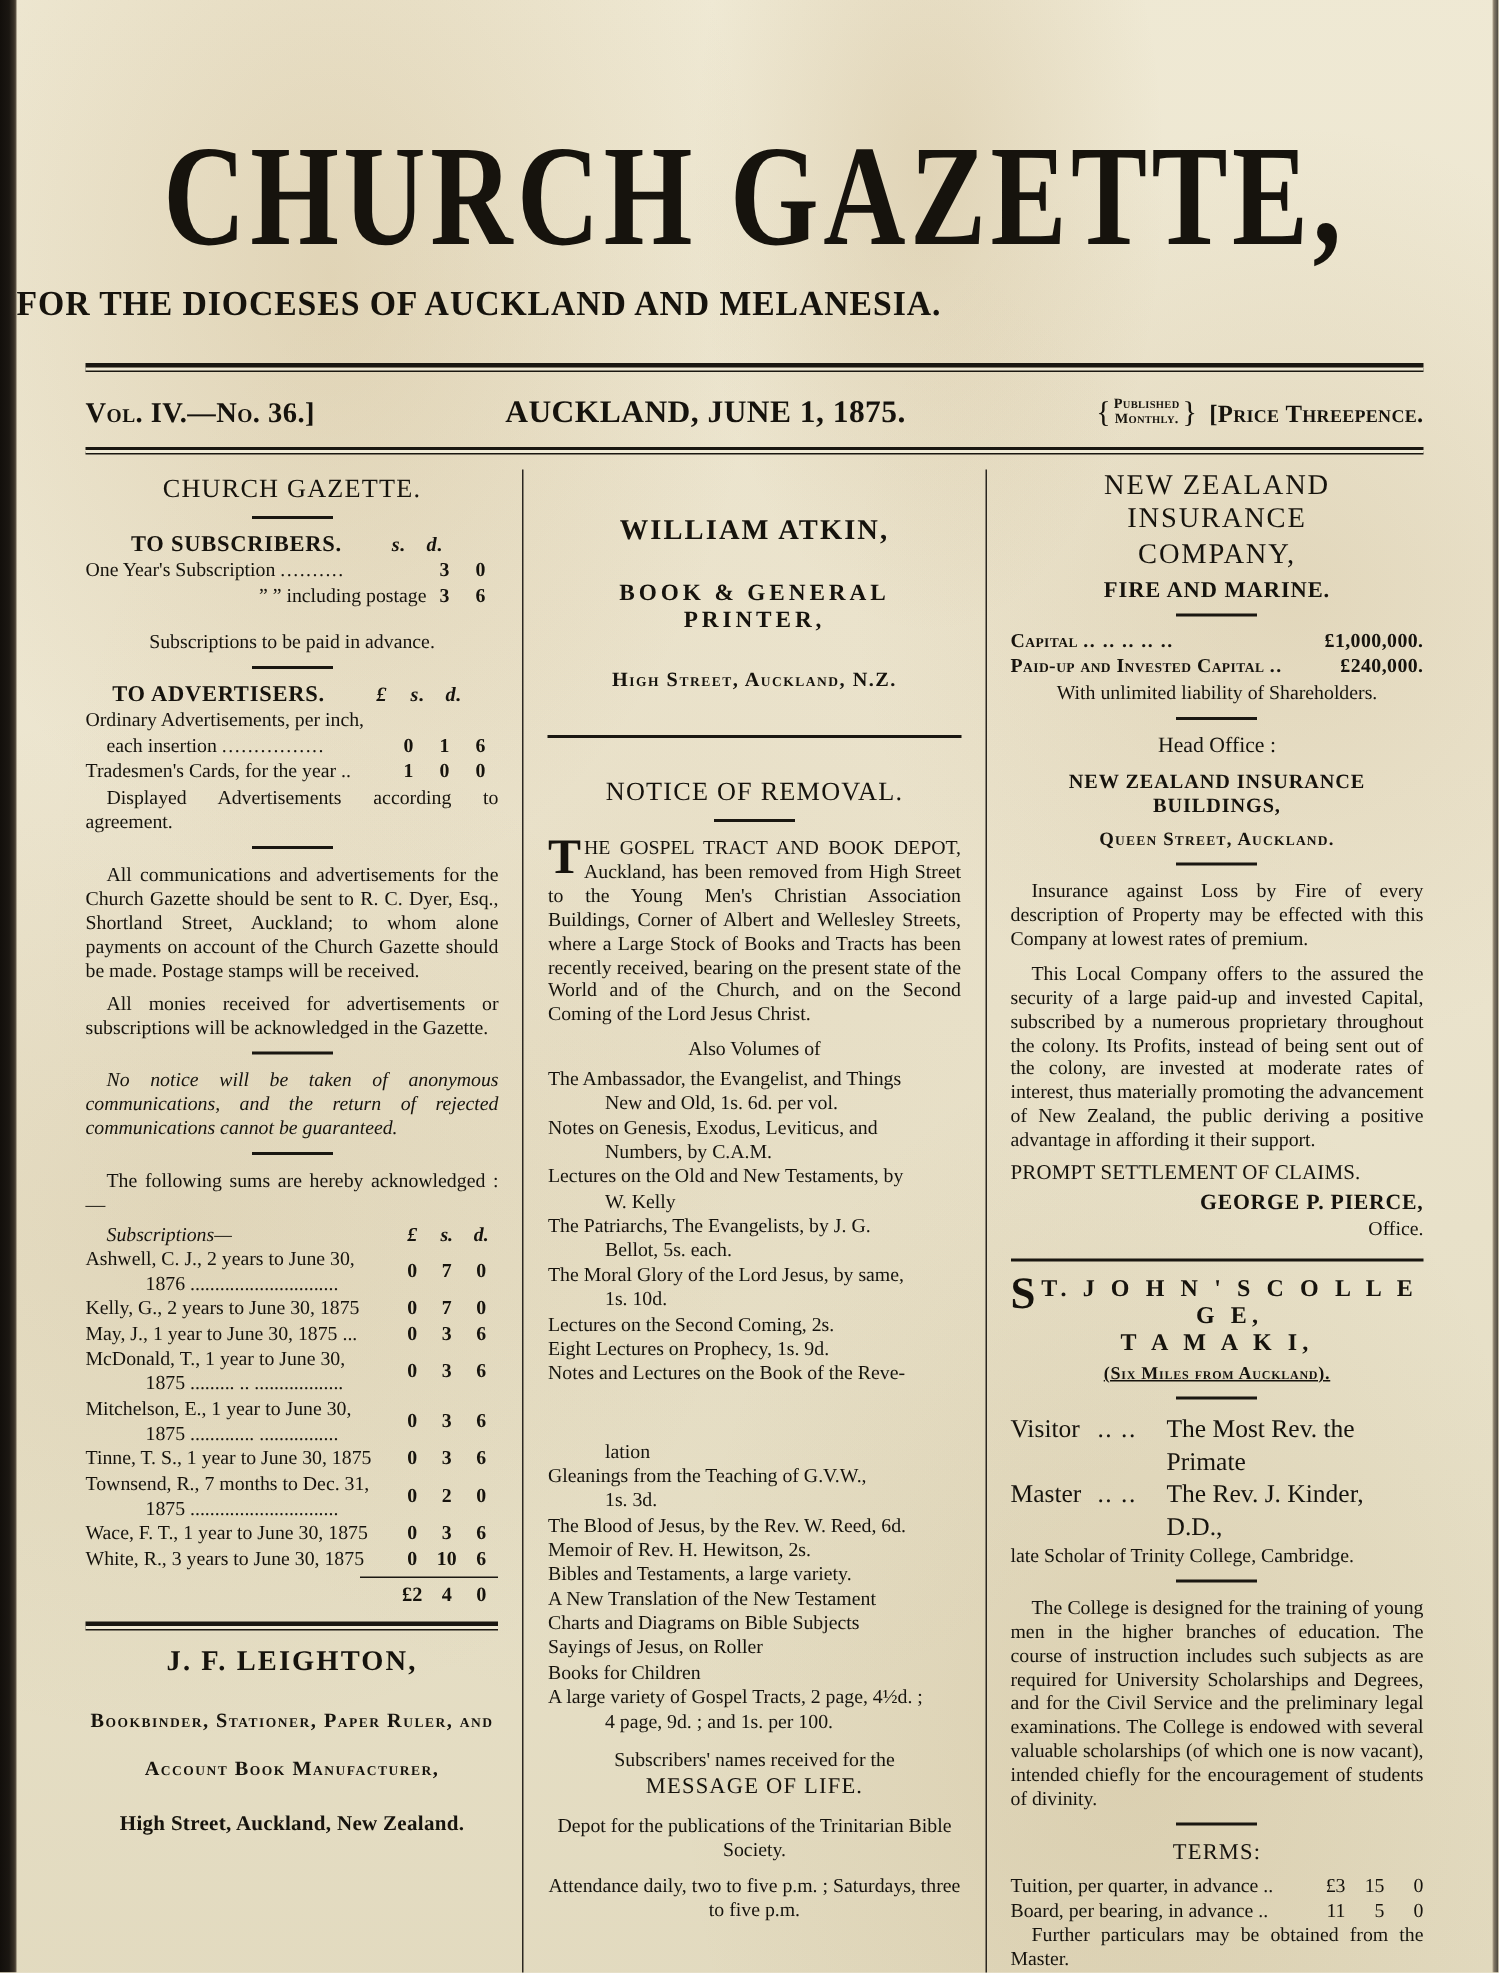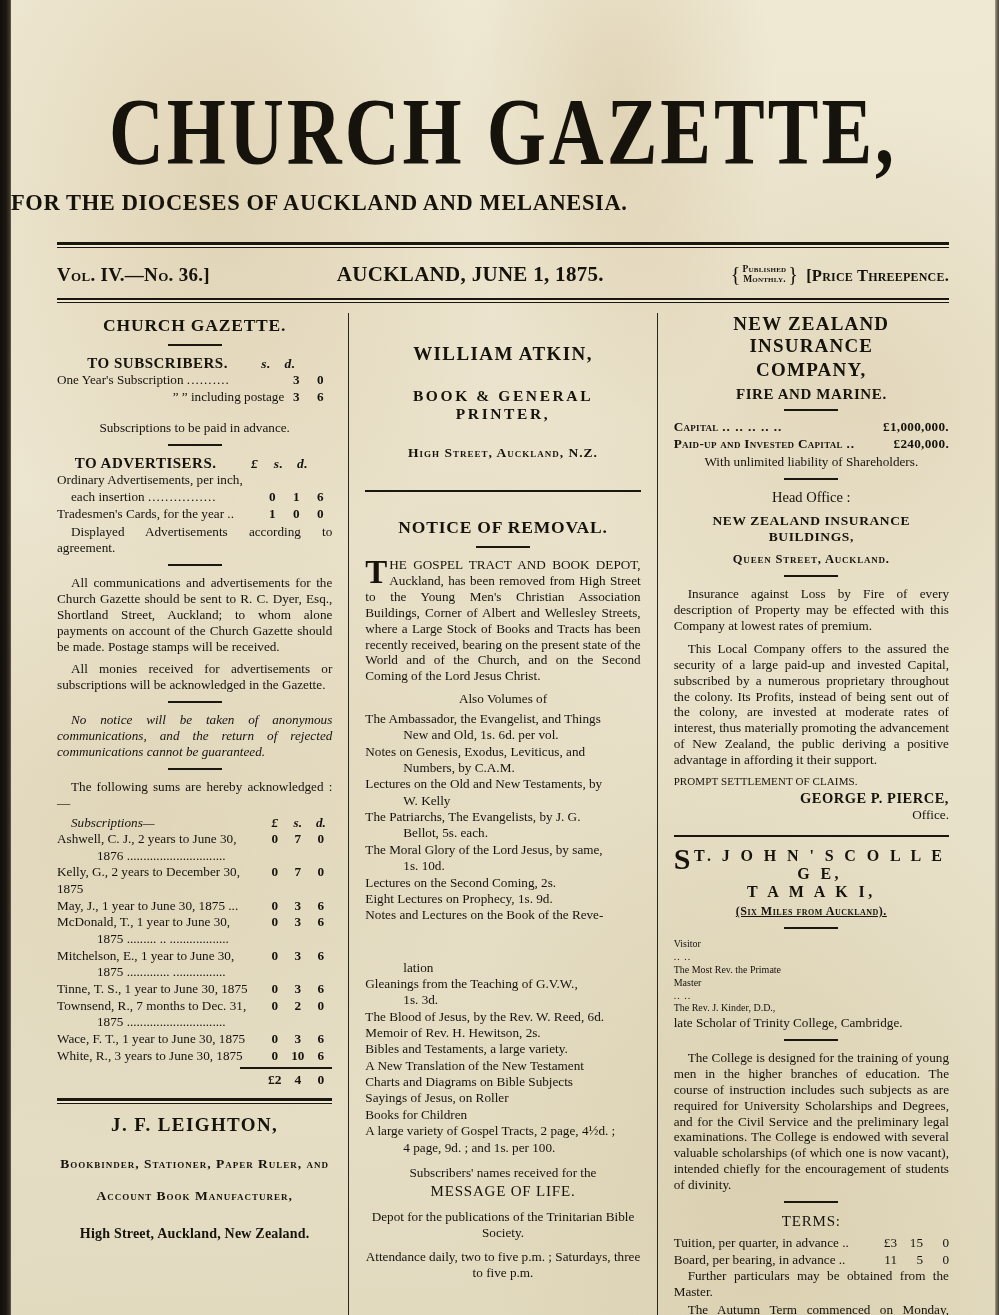--- a/index.html
+++ b/index.html
@@ -70,21 +70,21 @@
   }
 
   
   .cols{display:flex;margin:13px 46px 0 46px;}
   .col{width:283px;}
   .col-1{padding-right:16px;}
   .col-2{padding:0 16px;border-left:1.4px solid #2a2620;}
   .col-3{padding-left:16px;border-left:1.4px solid #2a2620;}
 
   .ctr{text-align:center;}
-  .hd-lg{font-size:17.5px;font-weight:700;letter-spacing:.8px;margin:2px 0 0;}
+  .hd-lg{font-size:17.5px;font-weight:400;letter-spacing:.8px;margin:2px 0 0;}
   .hd-md{font-size:15px;font-weight:700;letter-spacing:.6px;margin:0;}
   .short-rule{width:54px;height:2.2px;background:#1a1711;margin:8px auto 9px;}
   .short-rule.tight{margin:6px auto 7px;}
   .thin-rule{width:100%;height:2px;background:#1a1711;margin:9px 0;}
 
   p{margin:0 0 7px 0;font-size:13.2px;line-height:1.2;text-align:justify;}
   .ind{text-indent:14px;}
   .it{font-style:italic;}
 
   
@@ -95,21 +95,21 @@
   .rate-head .cols-sd span{width:24px;text-align:center;}
   .rate-row{display:flex;font-size:13.2px;line-height:1.26;}
   .rate-row .txt{flex:1;}
   .rate-row .num{width:24px;text-align:center;font-weight:700;}
   .dots{letter-spacing:1px;}
 
   
   .led-head{display:flex;font-size:13.2px;font-style:italic;line-height:1.3;margin-top:2px;}
   .led-head .txt{flex:1;text-indent:14px;}
   .led-head .num{width:23px;text-align:center;font-weight:700;}
-  .led-row{display:flex;font-size:13.2px;line-height:1.265;}
+  .led-row{display:flex;font-size:13.2px;line-height:1.265;align-items:center;}
   .led-row .txt{flex:1;}
   .led-row .num{width:23px;text-align:center;font-weight:700;}
   .led-row .txt .cont{display:block;padding-left:40px;}
   .led-total{display:flex;font-size:13.5px;font-weight:700;margin-top:3px;}
   .led-total .txt{flex:1;}
   .led-total .num{width:23px;text-align:center;}
   .total-rule{width:92px;height:1.6px;background:#1a1711;margin:3px 0 3px auto;}
   .heavy-rule{width:100%;height:3px;background:#1a1711;margin:10px 0 13px;
     box-shadow:0 2px 0 0 #efe9d4,0 3px 0 0 #1a1711;}
 
@@ -136,21 +136,21 @@
   .sign-sub{font-size:13.2px;text-align:right;margin:0;}
 
   .coll-title{
     font-size:16px;font-weight:700;letter-spacing:3.4px;margin:0;
     text-align:center;
   }
   .coll-title .dc{
     float:left;font-size:30px;line-height:.8;letter-spacing:0;font-weight:700;
   }
   .coll-sub{font-size:12px;font-weight:700;letter-spacing:.5px;margin:3px 0 0;text-decoration:underline;}
-  .staff-row{display:flex;font-size:10px;line-height:1.28;flex-direction:column;}
+  .staff-row{display:flex;font-size:17px;line-height:1.28;}
   .staff-row .role{width:58px;}
   .staff-row .dots2{width:46px;letter-spacing:1px;}
   .staff-row .who{flex:1;}
   .terms-row{display:flex;font-size:13.2px;line-height:1.3;}
   .terms-row .txt{flex:1;}
   .terms-row .n{width:26px;text-align:right;}
   .terms-row .n.first{width:40px;}
 </style>
 </head>
 <body>
@@ -263,21 +263,21 @@
         </div>
 
         <div id="ledger-rows">
             <div class="led-row">
               <span class="txt">Ashwell,  C. J., 2 years to June 30,<span class="cont">1876 ..............................</span></span>
               <span class="num">0</span>
               <span class="num">7</span>
               <span class="num">0</span>
             </div>
             <div class="led-row">
-              <span class="txt">Kelly, G., 2 years to December 30, 1875</span>
+              <span class="txt">Kelly, G., 2 years to June 30, 1875</span>
               <span class="num">0</span>
               <span class="num">7</span>
               <span class="num">0</span>
             </div>
             <div class="led-row">
               <span class="txt">May, J., 1 year to June 30, 1875 ...</span>
               <span class="num">0</span>
               <span class="num">3</span>
               <span class="num">6</span>
             </div>
@@ -419,21 +419,21 @@
 
         <p class="ctr" style="font-size:14.5px;margin-bottom:6px">Head Office :</p>
         <p class="ctr" style="font-size:13.5px;font-weight:700;letter-spacing:.6px;margin-bottom:7px">NEW ZEALAND INSURANCE BUILDINGS,</p>
         <p class="ctr sc" style="font-size:12.5px;font-weight:700;letter-spacing:.8px">Queen Street, Auckland.</p>
 
         <div class="short-rule"></div>
 
         <p class="ind">Insurance against Loss by Fire of every description of Property may be effected with this Company at lowest rates of premium.</p>
         <p class="ind">This Local Company offers to the assured the security of a large paid-up and invested Capital, subscribed by a numerous proprietary throughout the colony.  Its Profits, instead of being sent out of the colony, are invested at moderate rates of interest, thus materially promoting the advancement of New Zealand, the public deriving a positive advantage in affording it their support.</p>
 
-        <p style="font-size:11px;letter-spacing:.1px;margin-bottom:1px">PROMPT SETTLEMENT OF CLAIMS.</p>
+        <p style="font-size:14px;letter-spacing:.1px;margin-bottom:1px">PROMPT SETTLEMENT OF CLAIMS.</p>
         <p class="sign">GEORGE P. PIERCE,</p>
         <p class="sign-sub">Office.</p>
 
         <div class="thin-rule" style="margin:12px 0 10px"></div>
 
         <div>
           <div class="coll-title">
             <span class="dc">S</span><span>T.    J O H N ' S   C O L L E G E,</span>
           </div>
           <div class="coll-title" style="letter-spacing:3.4px">T A M A K I,</div>

